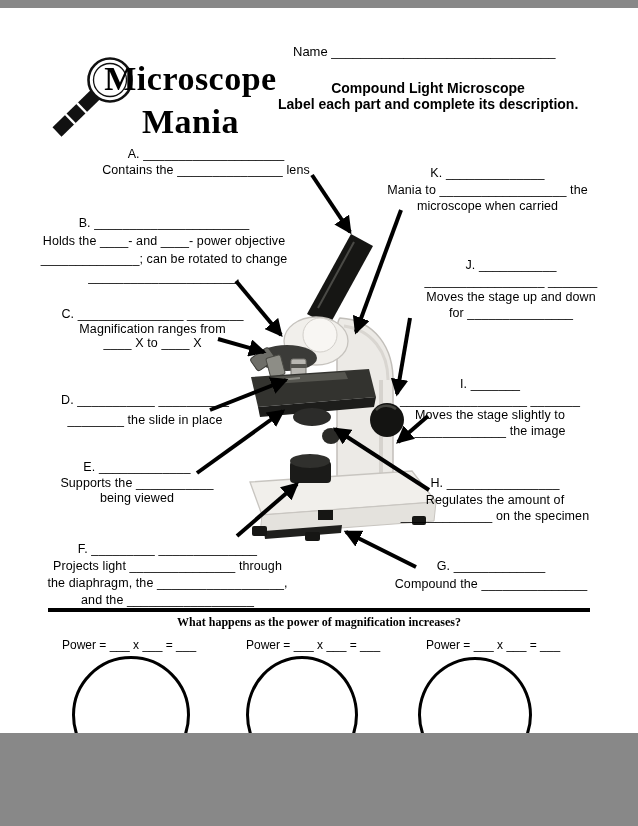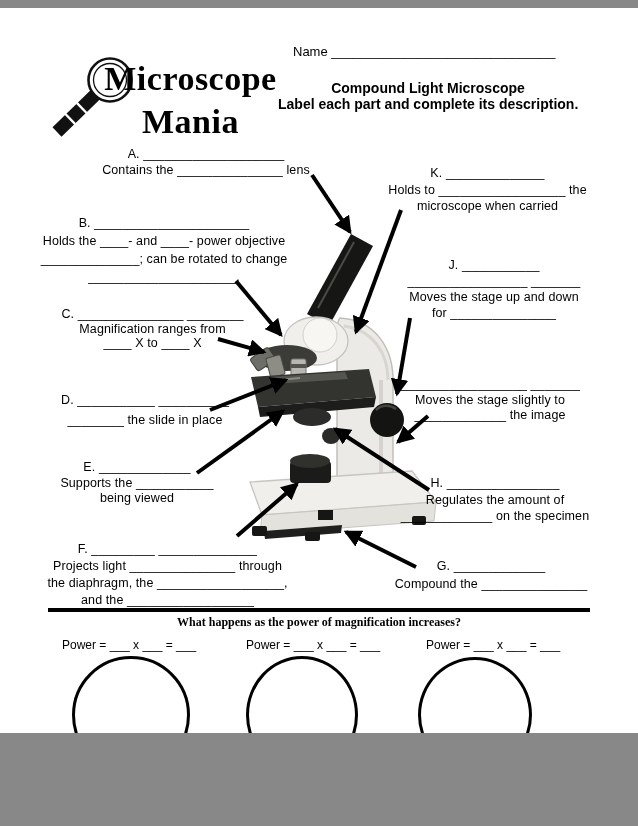--- a/index.html
+++ b/index.html
@@ -156,35 +156,36 @@
     <div>Compound the _______________</div>
   </div>
 
   <div class="lbl" style="left:390px;top:467px;width:210px;line-height:16.5px;">
     <div>H. ________________</div>
     <div>Regulates the amount of</div>
     <div>_____________ on the specimen</div>
   </div>
 
   <div class="lbl" style="left:385px;top:369px;width:210px;line-height:15.5px;">
+    <div>I. _______</div>
     <div>__________________ _______</div>
     <div>Moves the stage slightly to</div>
     <div>_____________ the image</div>
   </div>
 
-  <div class="lbl" style="left:394px;top:249px;width:200px;line-height:16px;text-align:center;">
+  <div class="lbl" style="left:411px;top:249px;width:200px;line-height:16px;text-align:center;">
     <div>J. ___________</div>
     <div>_________________ _______</div>
     <div>Moves the stage up and down</div>
     <div>for _______________</div>
   </div>
 
   <div class="lbl" style="left:385px;top:157px;width:205px;line-height:16.5px;">
     <div>K. ______________</div>
-    <div>Holds to __________________ the</div>
+    <div>Mania to __________________ the</div>
     <div>microscope when carried</div>
   </div>
 
   <div class="divider" style="left:48px;top:600px;width:542px;height:4px;"></div>
 
   <div class="q-title" style="left:44px;top:607px;width:550px;">What happens as the power of magnification increases?</div>
 
   <div class="power" style="left:62px;top:630px;">Power = ___ x ___ = ___</div>
   <div class="power" style="left:246px;top:630px;">Power = ___ x ___ = ___</div>
   <div class="power" style="left:426px;top:630px;">Power = ___ x ___ = ___</div>

